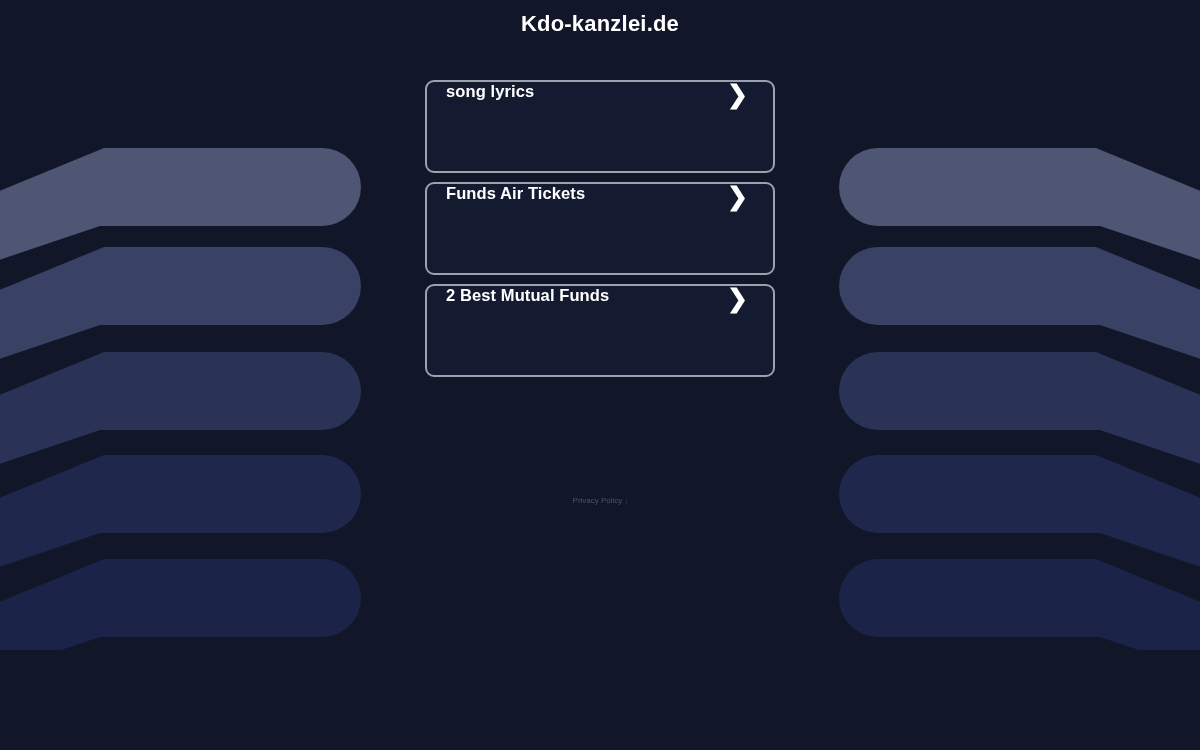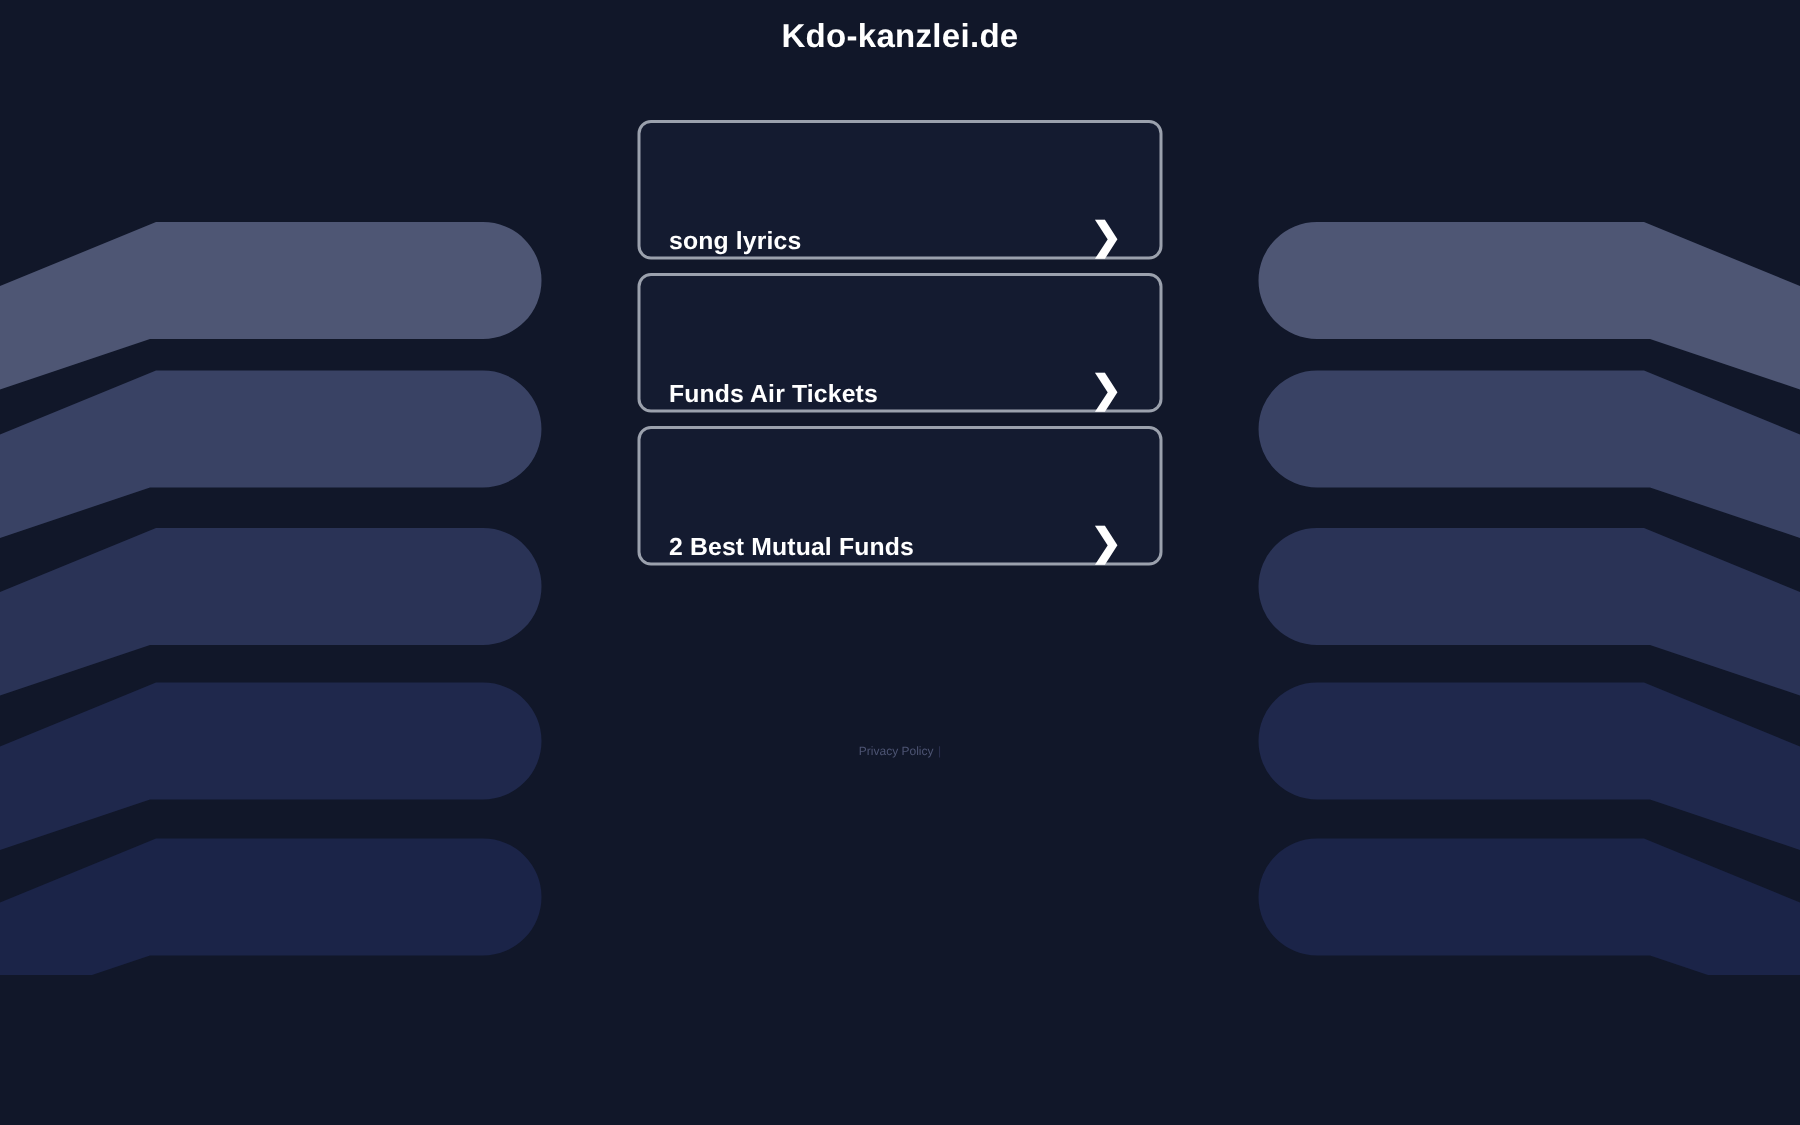--- a/index.html
+++ b/index.html
@@ -63,21 +63,21 @@
     color: #51597a;
     font-size: 9px;
     line-height: 12px;
     padding-left: 1px;
     margin-bottom: 8px;
     letter-spacing: 0.2px;
   }
 
   .result-card {
     display: flex;
-    align-items: flex-end;
+    align-items: flex-start;
     justify-content: space-between;
     width: 350px;
     height: 93px;
     margin-bottom: 9px;
     padding: 0 23px 0 19px;
     background: #141b30;
     border: 2px solid #9ba1ad;
     border-radius: 9px;
     text-decoration: none;
     cursor: pointer;

